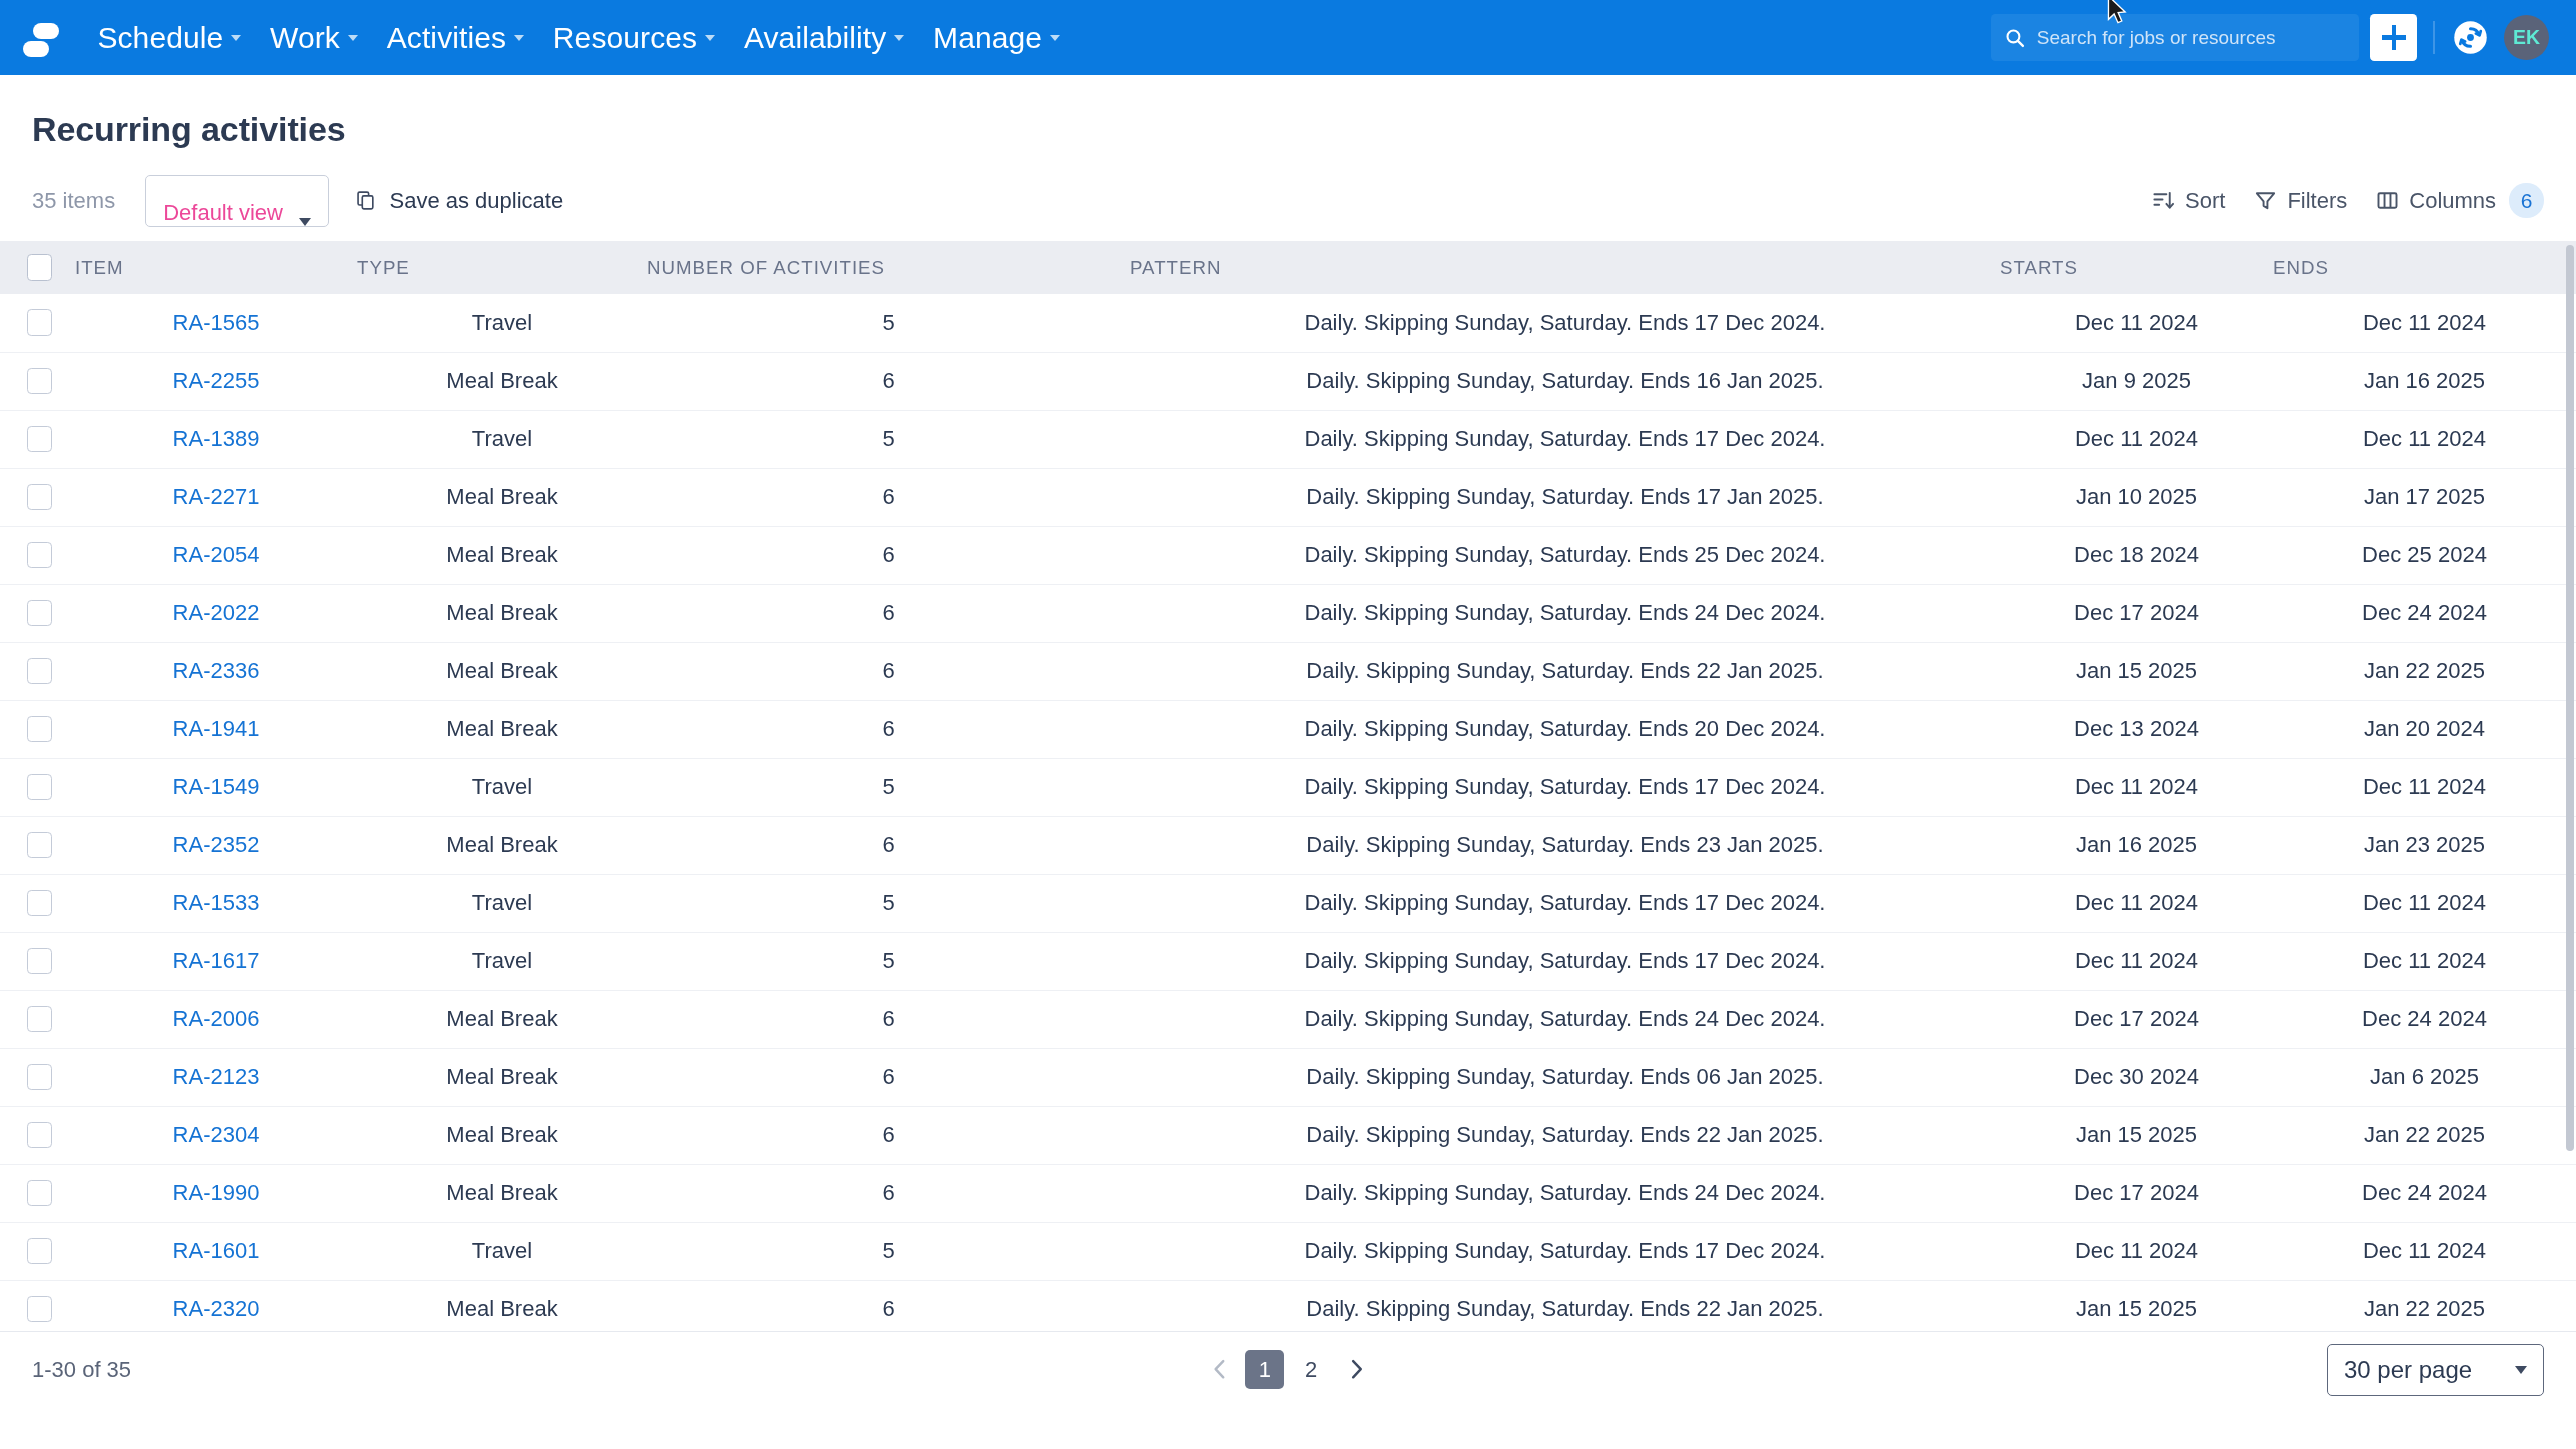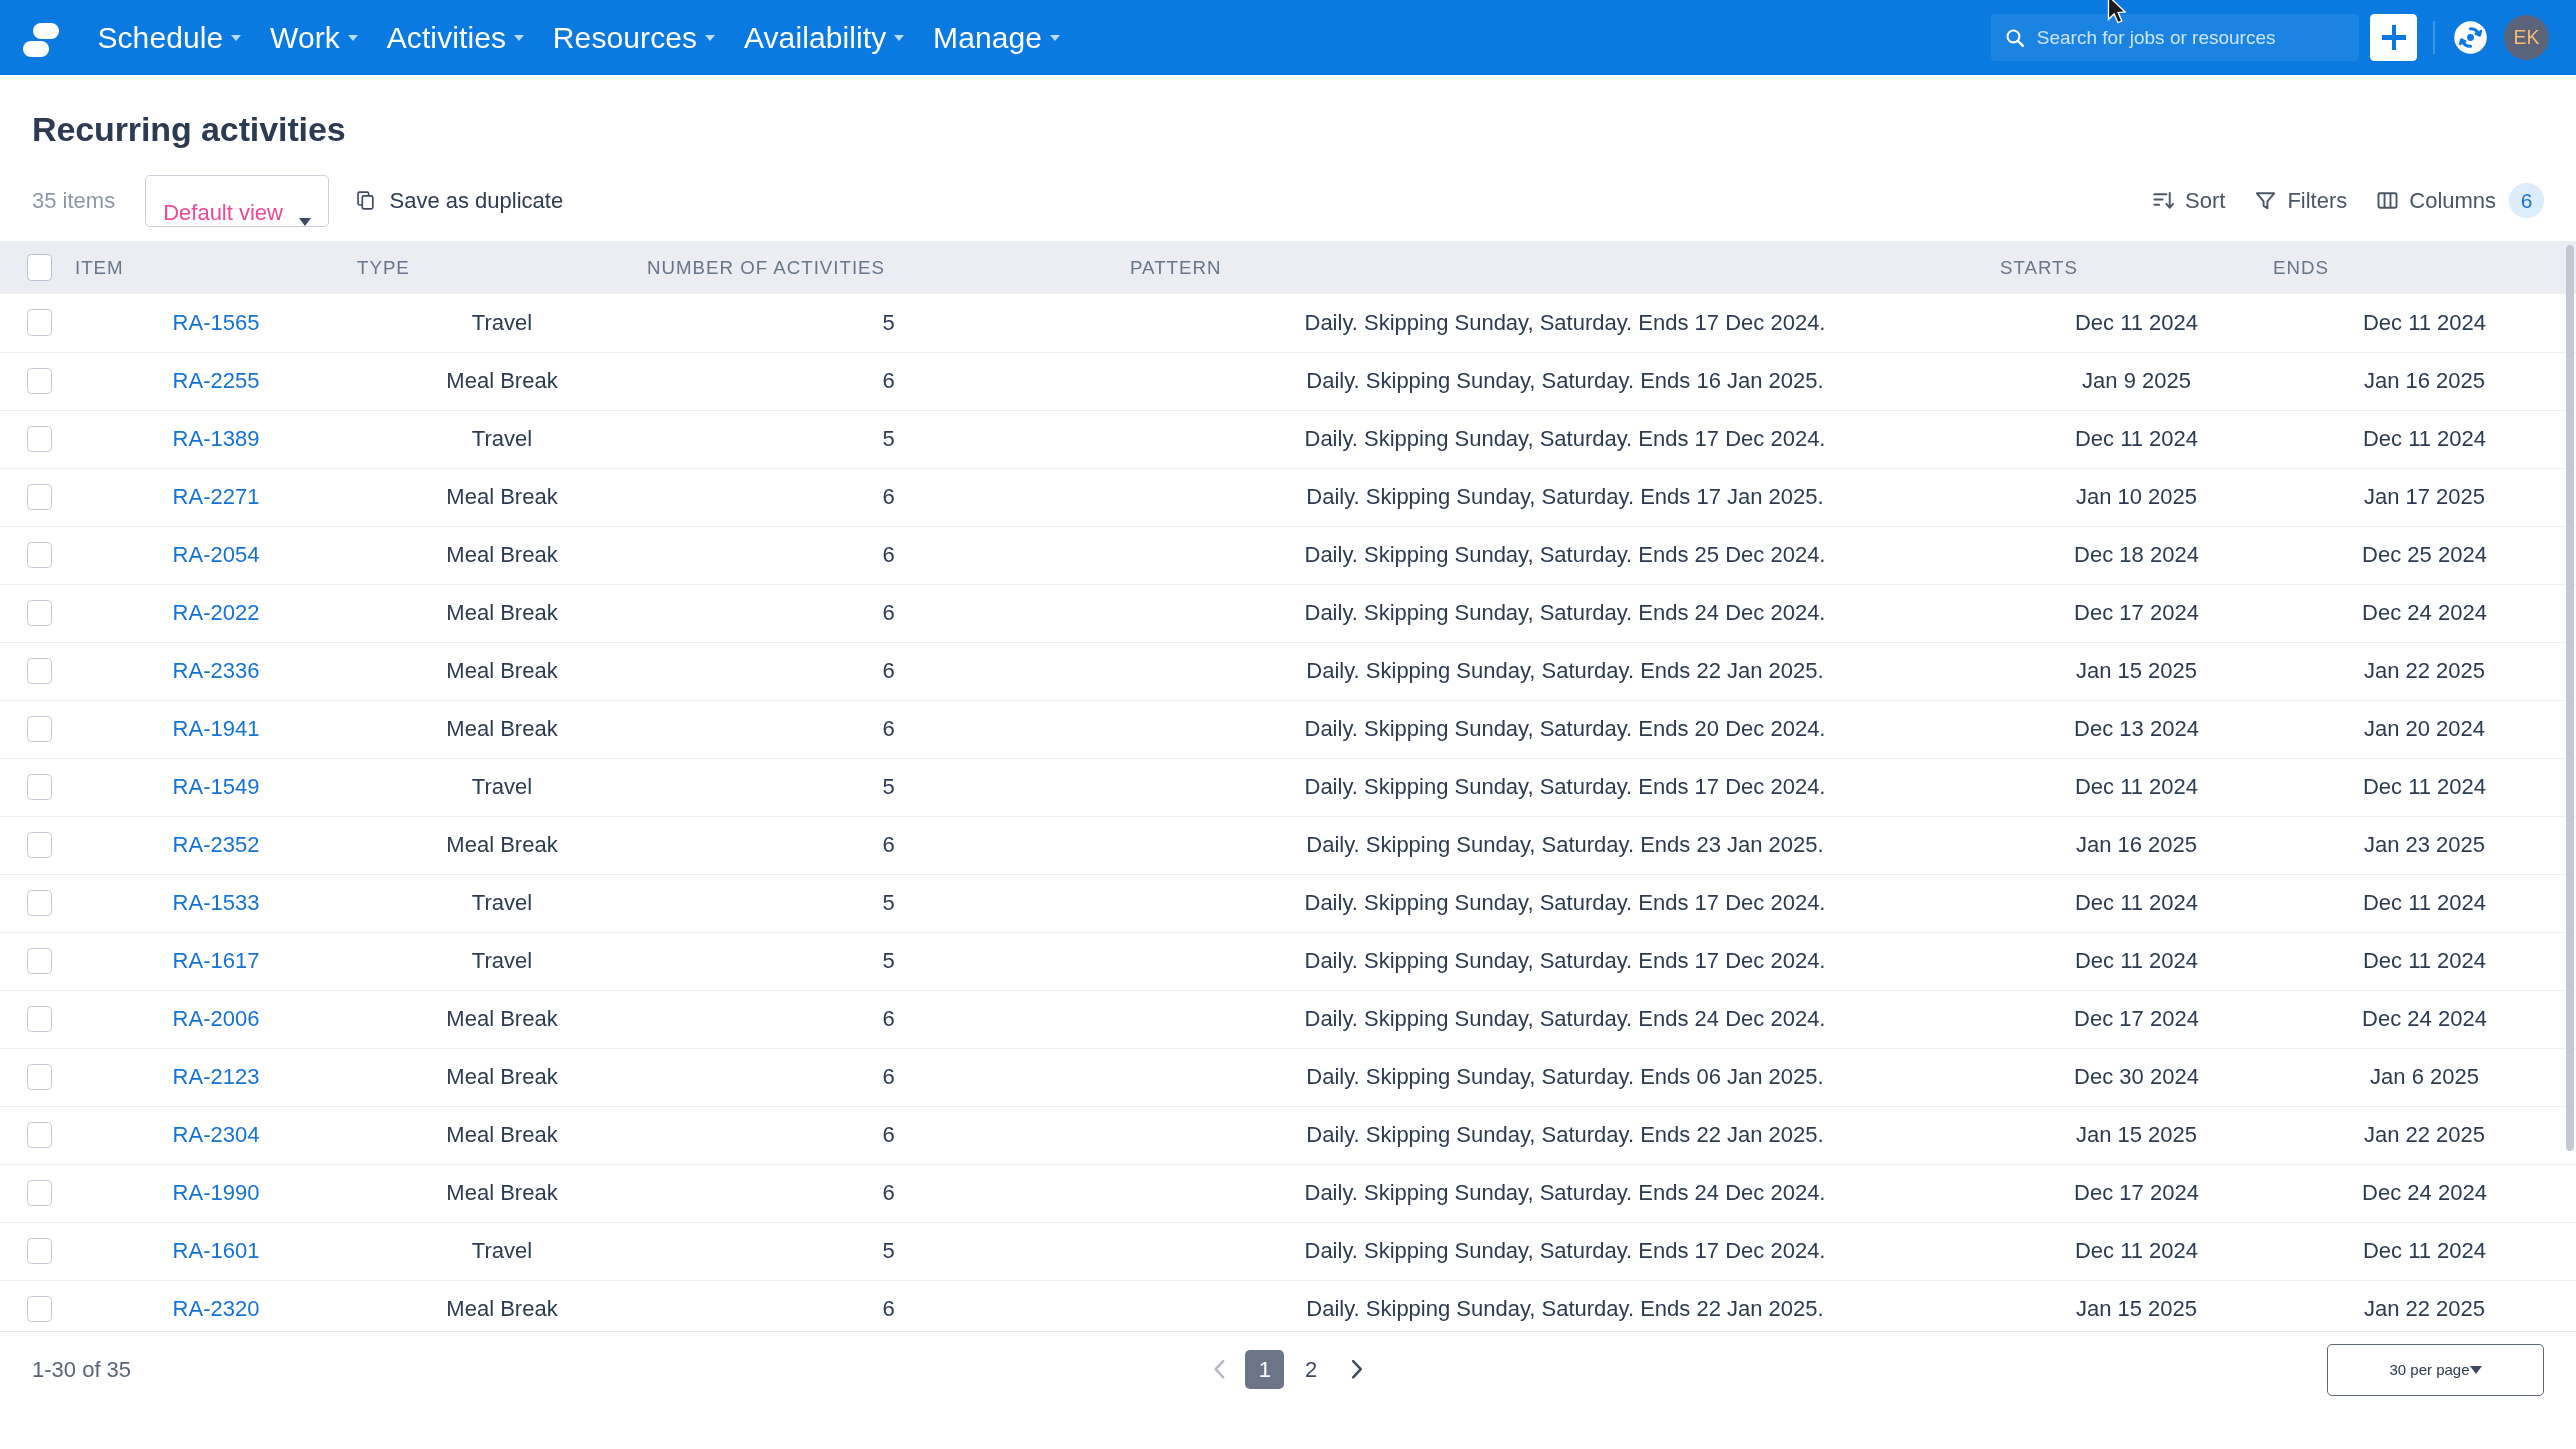--- a/index.html
+++ b/index.html
@@ -94,23 +94,23 @@
   .plusbtn .pv::after { top: 10px; left: 0; width: 24.4px; height: 4.3px; }
 
   .navdivider {
     width: 1.4px; height: 33px; background: #3d95e7;
     margin: 0 16px;
   }
   .helpicon { width: 39px; height: 39px; cursor: pointer; }
   .avatar {
     width: 45px; height: 45px; border-radius: 50%;
     background: #5a6379;
-    color: #fdba74;
+    color: #5eead4;
     display: flex; align-items: center; justify-content: center;
-    font-size: 19.4px; font-weight: normal;
+    font-size: 19.4px; font-weight: bold;
     margin-left: 14.4px;
     cursor: pointer;
   }
 
   .cursor-arrow {
     position: absolute;
     left: 2106px; top: -4.3px;
     width: 21.6px; height: 30px;
     pointer-events: none;
   }
@@ -265,23 +265,23 @@
     cursor: pointer;
     padding: 0 7.2px;
   }
   .pg-num.active { background: #6b7488; color: #ffffff; }
   .perpage {
     margin-left: auto;
     width: 217px; height: 52px;
     border: 1.4px solid #5d677c;
     border-radius: 5px;
     display: flex; align-items: center;
-    justify-content: center;
+    justify-content: space-between;
     padding: 0 16px;
-    font-size: 15px;
+    font-size: 24px;
     color: #2c3a52;
     cursor: pointer;
   }
 </style>
 </head>
 <body>
 
 <div class="topnav">
 
   <div class="logo">

